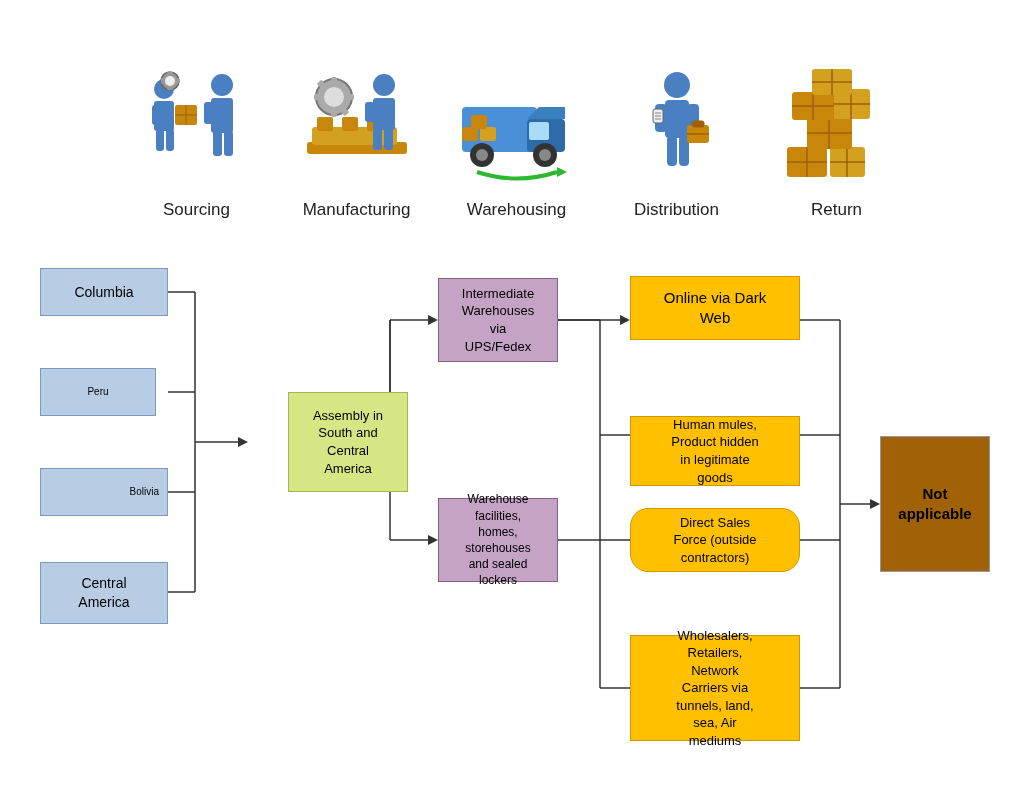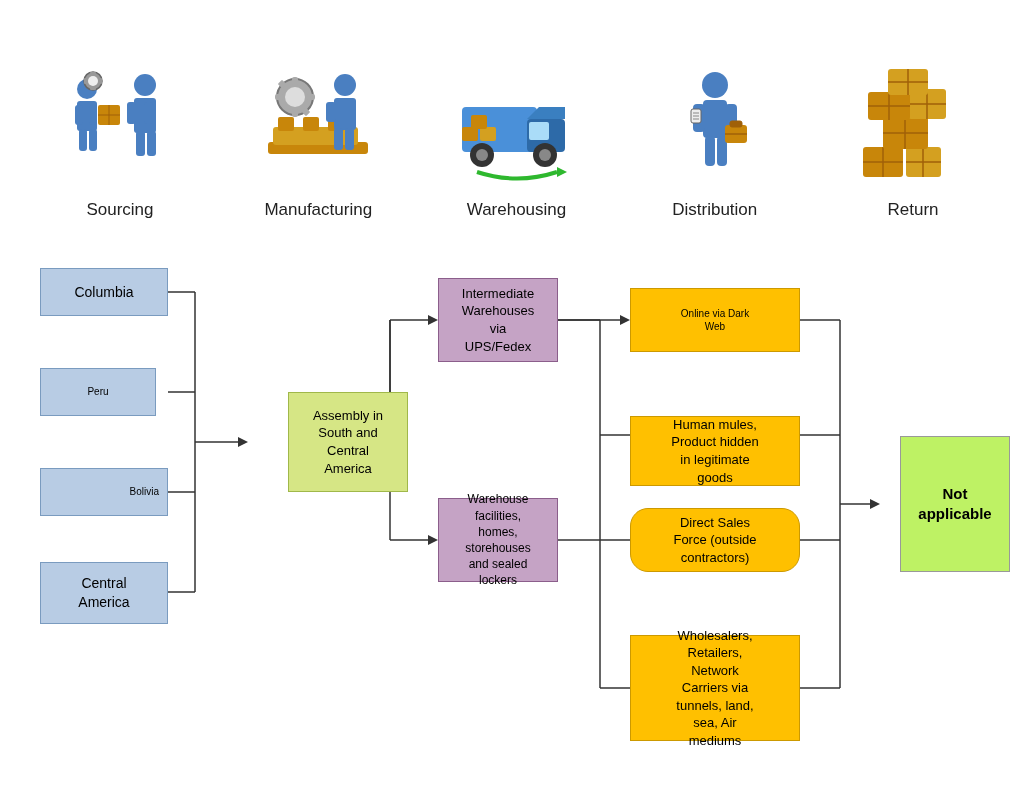--- a/index.html
+++ b/index.html
@@ -15,21 +15,21 @@
     .diagram-container {
       position: relative;
       width: 1033px;
       height: 791px;
       background: #fff;
     }
 
     
     .icons-row {
       display: flex;
-      justify-content: space-between;
+      justify-content: center;
       align-items: flex-end;
       padding: 10px 40px 0 40px;
       height: 220px;
     }
 
     .icon-item {
       display: flex;
       flex-direction: column;
       align-items: center;
       width: 160px;
@@ -88,23 +88,22 @@
       background: #c5a3c5;
       border-color: #8b5e8b;
     }
 
     .box-orange {
       background: #ffc000;
       border-color: #cc9900;
     }
 
     .box-gray {
-      background: #bef264;
+      background: #a16207;
       border-color: #999;
-      margin-left: 20px;
     }
 
     
     .arrows-svg {
       position: absolute;
       top: 0;
       left: 0;
       width: 1033px;
       height: 560px;
       pointer-events: none;
@@ -344,21 +343,21 @@
 
     <div class="box box-purple" style="left:438px; top:258px; width:120px; height:84px; font-size:12px;">
       <span style="white-space:pre-line;">Warehouse
 facilities,
 homes,
 storehouses
 and sealed
 lockers</span>
     </div>
 
-    <div class="box box-orange" style="left:630px; top:48px; width:170px; height:64px; font-size:10px;">
+    <div class="box box-orange" style="left:630px; top:36px; width:170px; height:64px; font-size:15px;">
       <span style="white-space:pre-line;">Online via Dark
 Web</span>
     </div>
 
     <div class="box box-orange" style="left:630px; top:176px; width:170px; height:70px; font-size:13px;">
       <span style="white-space:pre-line;">Human mules,
 Product hidden
 in legitimate
 goods</span>
     </div>

